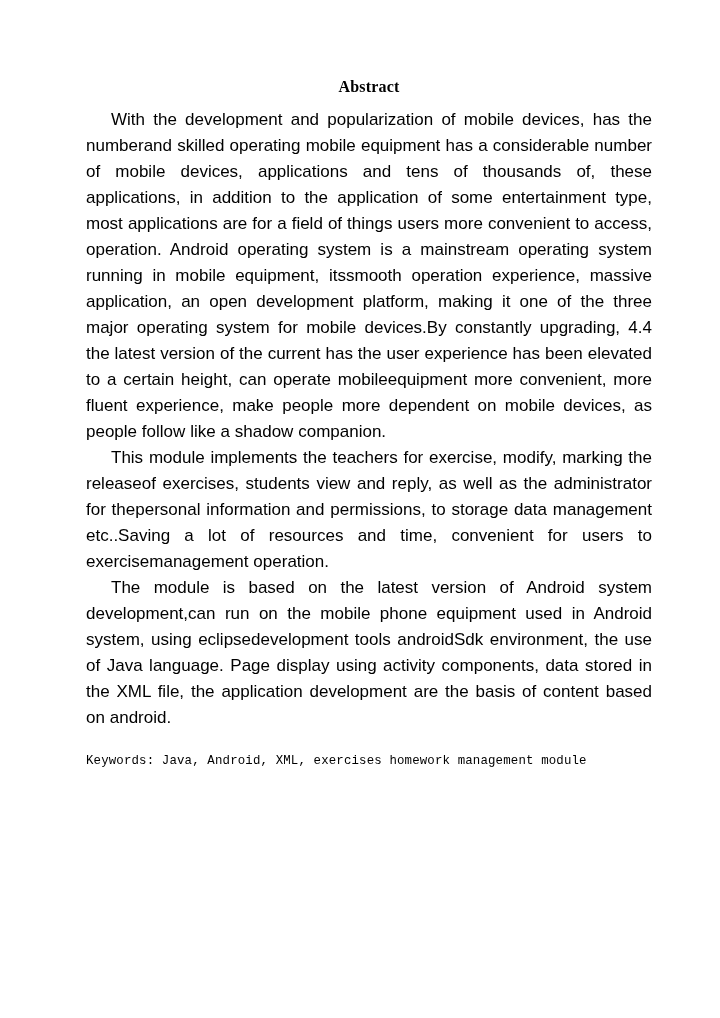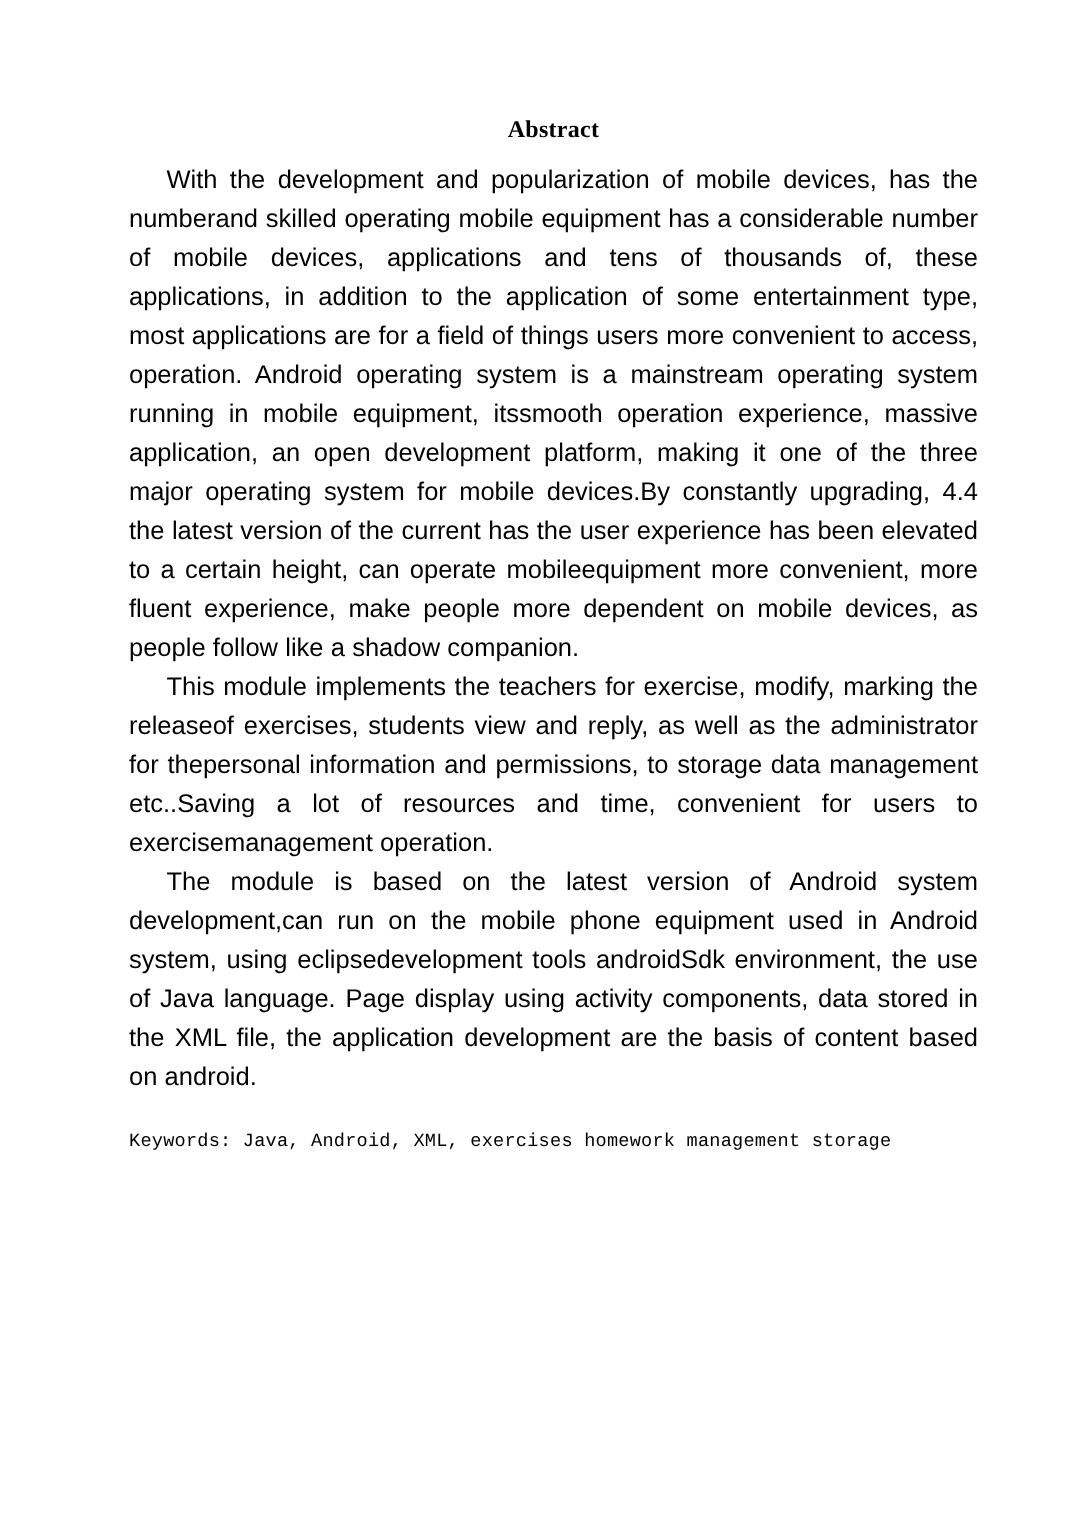--- a/index.html
+++ b/index.html
@@ -72,16 +72,16 @@
   <div class="content">
 
     <h1 class="doc-title">Abstract</h1>
 
     <p class="para">With the development and popularization of mobile devices, has the numberand skilled operating mobile equipment has a considerable number of mobile devices, applications and tens of thousands of, these applications, in addition to the application of some entertainment type, most applications are for a field of things users more convenient to access, operation. Android operating system is a mainstream operating system running in mobile equipment, itssmooth operation experience, massive application, an open development platform, making it one of the three major operating system for mobile devices.By constantly upgrading, 4.4 the latest version of the current has the user experience has been elevated to a certain height, can operate mobileequipment more convenient, more fluent experience, make people more dependent on mobile devices, as people follow like a shadow companion.</p>
 
     <p class="para">This module implements the teachers for exercise, modify, marking the releaseof exercises, students view and reply, as well as the administrator for thepersonal information and permissions, to storage data management etc..Saving a lot of resources and time, convenient for users to exercisemanagement operation.</p>
 
     <p class="para">The module is based on the latest version of Android system development,can run on the mobile phone equipment used in Android system, using eclipsedevelopment tools androidSdk environment, the use of Java language. Page display using activity components, data stored in the XML file, the application development are the basis of content based on android.</p>
 
-    <p class="keywords">Keywords: Java, Android, XML, exercises homework management storage</p>
+    <p class="keywords">Keywords: Java, Android, XML, exercises homework management module</p>
 
   </div>
 </div>
 
 </body></html>

